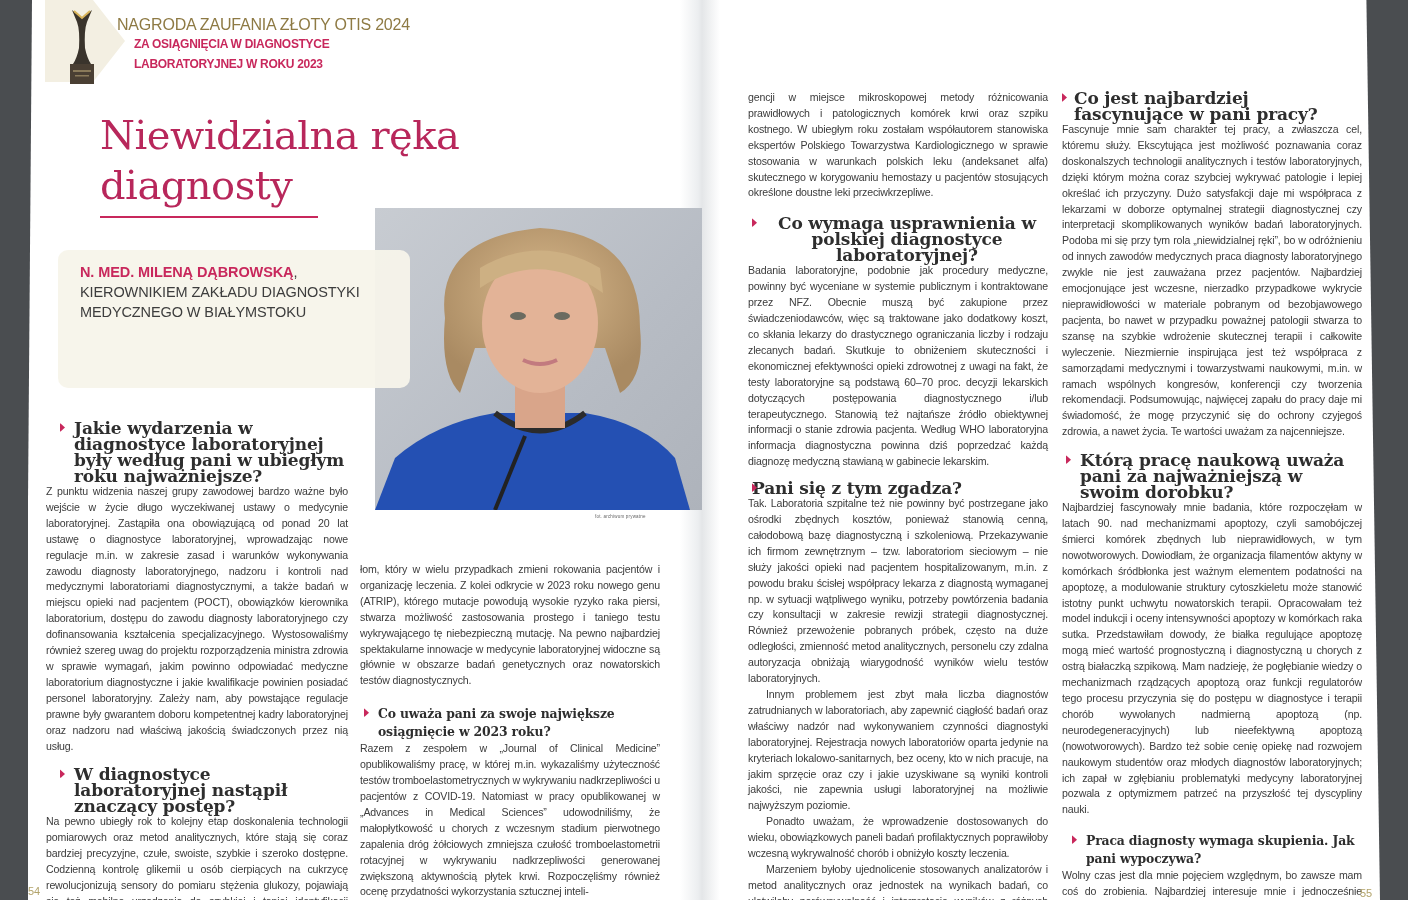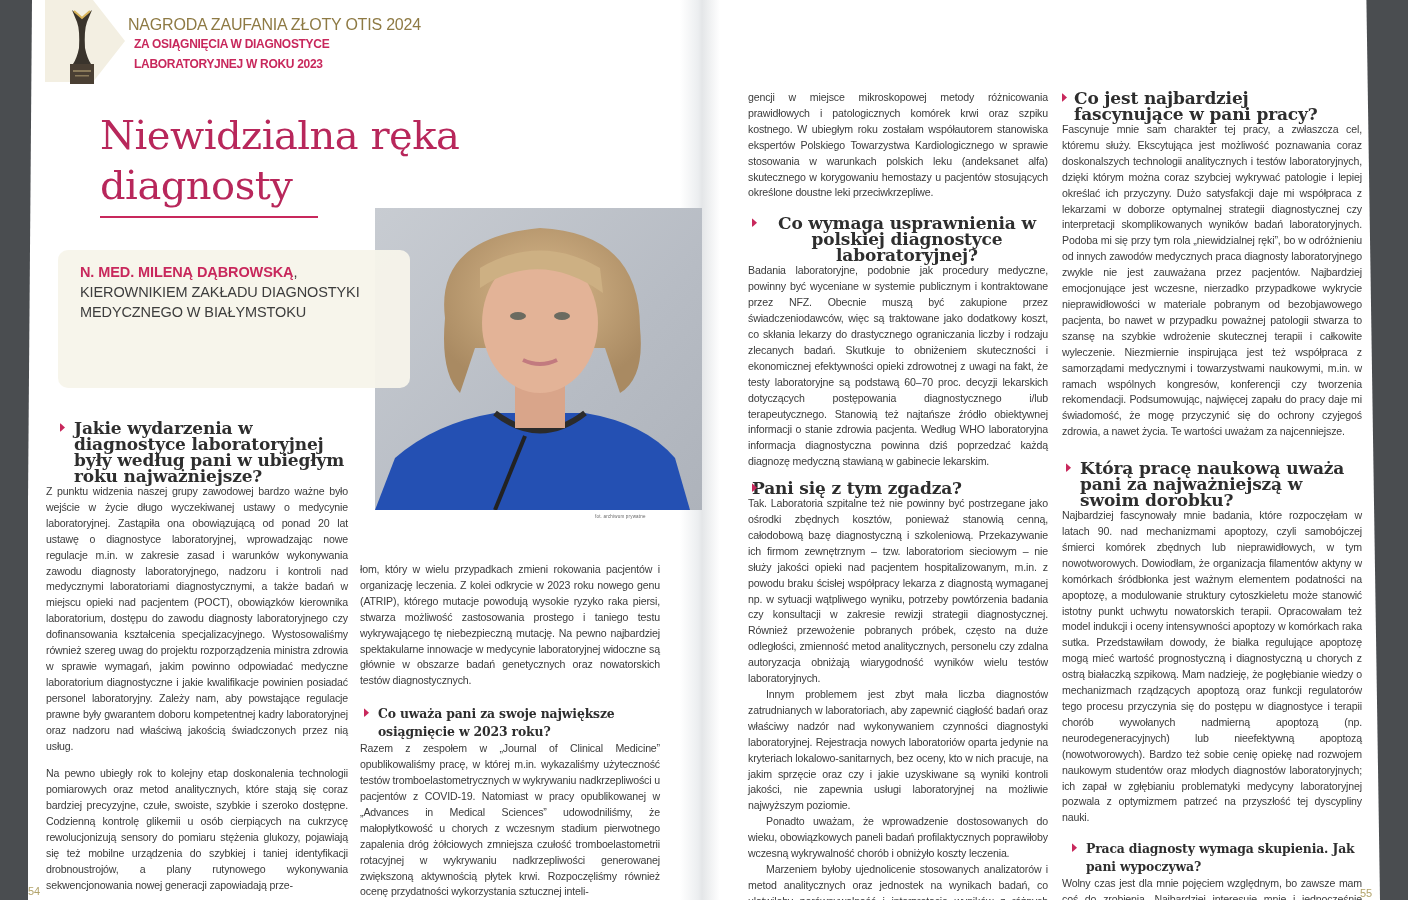--- a/index.html
+++ b/index.html
@@ -4,21 +4,21 @@
 <style>
   html,body{margin:0;padding:0;}
   body{width:1408px;height:900px;overflow:hidden;background:#4a4d50;position:relative;font-family:"Liberation Sans",sans-serif;}
   .bg-left{position:absolute;left:0;top:0;width:40px;height:900px;background:#4a4d50;}
   .page{position:absolute;top:0;height:900px;background:#ffffff;overflow:hidden;}
   .page-left{left:28px;width:680px;clip-path:polygon(4px 0,100% 0,100% 100%,0 100%,0 500px);}
   .page-right{left:700px;width:680px;clip-path:polygon(0 0,98% 0,100% 100%,0 100%);}
   .spine{position:absolute;left:680px;top:0;width:40px;height:900px;background:linear-gradient(90deg,#ffffff 0%,#eceef0 45%,#e4e6e8 55%,#ffffff 100%);}
   .badge-bg2{position:absolute;left:45px;top:0;width:80px;height:82px;background:#f3efe2;clip-path:polygon(0 0,60% 0,100% 50%,60% 100%,0 100%);}
   .trophy{position:absolute;left:67px;top:8px;width:30px;height:78px;}
-  .award-l1{position:absolute;left:128px;top:16px;color:#8e7a44;font-size:16px;letter-spacing:-0.2px;}
+  .award-l1{position:absolute;left:117px;top:16px;color:#8e7a44;font-size:16px;letter-spacing:-0.2px;}
   .award-l2,.award-l3{position:absolute;left:134px;color:#c8285c;font-size:12px;font-weight:bold;letter-spacing:-0.3px;}
   .award-l2{top:37px;} .award-l3{top:57px;}
   .title{position:absolute;left:100px;top:110px;color:#b8275b;font-family:"DejaVu Serif",serif;font-size:40px;line-height:50px;letter-spacing:-0.5px;}
   .title-rule{position:absolute;left:100px;top:216px;width:218px;height:2px;background:#c8285c;}
   .intro-box{position:absolute;left:58px;top:250px;width:352px;height:138px;background:#f7f4ea;border-radius:10px;opacity:.95;}
   .intro{position:absolute;left:80px;top:262px;width:330px;font-size:14.5px;line-height:20px;color:#3d3d3d;letter-spacing:-0.1px;}
   .intro .hl{color:#c8285c;font-weight:bold;}
   .photo{position:absolute;left:375px;top:208px;width:327px;height:302px;background:linear-gradient(135deg,#c8ccd2 0%,#b7bcc4 60%,#aeb3bb 100%);overflow:hidden;}
   .photo-credit{position:absolute;left:595px;top:514px;font-size:4.5px;color:#666;letter-spacing:0.2px;}
   .col{position:absolute;font-size:10.6px;line-height:15.9px;color:#3b3b3b;text-align:justify;letter-spacing:-0.15px;}
@@ -86,20 +86,21 @@
 <div class="intro">
   <div><span class="hl">N. MED. MILENĄ DĄBROWSKĄ</span><span>,</span></div>
   <div>KIEROWNIKIEM ZAKŁADU DIAGNOSTYKI</div>
   <div>MEDYCZNEGO W BIAŁYMSTOKU</div>
 </div>
 
 <div class="col" style="left:46px;top:420px;width:302px;">
   <p class="q" style="padding-left:14px;margin-left:14px;">Jakie wydarzenia w diagnostyce laboratoryjnej były według pani w ubiegłym roku najważniejsze?</p>
   <p class="p">Z punktu widzenia naszej grupy zawodowej bardzo ważne było wejście w życie długo wyczekiwanej ustawy o medycynie laboratoryjnej. Zastąpiła ona obowiązującą od ponad 20 lat ustawę o diagnostyce laboratoryjnej, wprowadzając nowe regulacje m.in. w zakresie zasad i warunków wykonywania zawodu diagnosty laboratoryjnego, nadzoru i kontroli nad medycznymi laboratoriami diagnostycznymi, a także badań w miejscu opieki nad pacjentem (POCT), obowiązków kierownika laboratorium, dostępu do zawodu diagnosty laboratoryjnego czy dofinansowania kształcenia specjalizacyjnego. Wystosowaliśmy również szereg uwag do projektu rozporządzenia ministra zdrowia w sprawie wymagań, jakim powinno odpowiadać medyczne laboratorium diagnostyczne i jakie kwalifikacje powinien posiadać personel laboratoryjny. Zależy nam, aby powstające regulacje prawne były gwarantem doboru kompetentnej kadry laboratoryjnej oraz nadzoru nad właściwą jakością świadczonych przez nią usług.</p>
   <div class="gap"></div>
+  <p class="q" style="padding-left:14px;margin-left:14px;">W diagnostyce laboratoryjnej nastąpił znaczący postęp?</p>
   <p class="p">Na pewno ubiegły rok to kolejny etap doskonalenia technologii pomiarowych oraz metod analitycznych, które stają się coraz bardziej precyzyjne, czułe, swoiste, szybkie i szeroko dostępne. Codzienną kontrolę glikemii u osób cierpiących na cukrzycę rewolucjonizują sensory do pomiaru stężenia glukozy, pojawiają się też mobilne urządzenia do szybkiej i taniej identyfikacji drobnoustrojów, a plany rutynowego wykonywania sekwencjonowania nowej generacji zapowiadają prze-</p>
 </div>
 
 <div class="col" style="left:360px;top:562px;width:300px;">
   <p class="p">łom, który w wielu przypadkach zmieni rokowania pacjentów i organizację leczenia. Z kolei odkrycie w 2023 roku nowego genu (ATRIP), którego mutacje powodują wysokie ryzyko raka piersi, stwarza możliwość zastosowania prostego i taniego testu wykrywającego tę niebezpieczną mutację. Na pewno najbardziej spektakularne innowacje w medycynie laboratoryjnej widoczne są głównie w obszarze badań genetycznych oraz nowatorskich testów diagnostycznych.</p>
   <div class="gap" style="height:16px"></div>
   <p class="q big" style="padding-left:14px;margin-left:4px;">Co uważa pani za swoje największe osiągnięcie w 2023 roku?</p>
   <p class="p">Razem z zespołem w „Journal of Clinical Medicine” opublikowaliśmy pracę, w której m.in. wykazaliśmy użyteczność testów tromboelastometrycznych w wykrywaniu nadkrzepliwości u pacjentów z COVID-19. Natomiast w pracy opublikowanej w „Advances in Medical Sciences” udowodniliśmy, że małopłytkowość u chorych z wczesnym stadium pierwotnego zapalenia dróg żółciowych zmniejsza czułość tromboelastometrii rotacyjnej w wykrywaniu nadkrzepliwości generowanej zwiększoną aktywnością płytek krwi. Rozpoczęliśmy również ocenę przydatności wykorzystania sztucznej inteli-</p>
 </div>
 
@@ -113,21 +114,21 @@
   <p class="p">Tak. Laboratoria szpitalne też nie powinny być postrzegane jako ośrodki zbędnych kosztów, ponieważ stanowią cenną, całodobową bazę diagnostyczną i szkoleniową. Przekazywanie ich firmom zewnętrznym – tzw. laboratoriom sieciowym – nie służy jakości opieki nad pacjentem hospitalizowanym, m.in. z powodu braku ścisłej współpracy lekarza z diagnostą wymaganej np. w sytuacji wątpliwego wyniku, potrzeby powtórzenia badania czy konsultacji w zakresie rewizji strategii diagnostycznej. Również przewożenie pobranych próbek, często na duże odległości, zmienność metod analitycznych, personelu czy zdalna autoryzacja obniżają wiarygodność wyników wielu testów laboratoryjnych.</p>
   <p class="p indent">Innym problemem jest zbyt mała liczba diagnostów zatrudnianych w laboratoriach, aby zapewnić ciągłość badań oraz właściwy nadzór nad wykonywaniem czynności diagnostyki laboratoryjnej. Rejestracja nowych laboratoriów oparta jedynie na kryteriach lokalowo-sanitarnych, bez oceny, kto w nich pracuje, na jakim sprzęcie oraz czy i jakie uzyskiwane są wyniki kontroli jakości, nie zapewnia usługi laboratoryjnej na możliwie najwyższym poziomie.</p>
   <p class="p indent">Ponadto uważam, że wprowadzenie dostosowanych do wieku, obowiązkowych paneli badań profilaktycznych poprawiłoby wczesną wykrywalność chorób i obniżyło koszty leczenia.</p>
   <p class="p indent">Marzeniem byłoby ujednolicenie stosowanych analizatorów i metod analitycznych oraz jednostek na wynikach badań, co ułatwiłoby porównywalność i interpretację wyników z różnych laboratoriów. Z pewnością jest wiele do zrobienia, nad czym wytrwale pracuje całe środowisko zawodowe, mając na uwadze lepszą jakość pracy i bezpieczeństwo pacjentów.</p>
 </div>
 
 <div class="col" style="left:1062px;top:90px;width:300px;">
   <p class="q" style="padding-left:12px;">Co jest najbardziej fascynujące w pani pracy?</p>
   <p class="p">Fascynuje mnie sam charakter tej pracy, a zwłaszcza cel, któremu służy. Ekscytująca jest możliwość poznawania coraz doskonalszych technologii analitycznych i testów laboratoryjnych, dzięki którym można coraz szybciej wykrywać patologie i lepiej określać ich przyczyny. Dużo satysfakcji daje mi współpraca z lekarzami w doborze optymalnej strategii diagnostycznej czy interpretacji skomplikowanych wyników badań laboratoryjnych. Podoba mi się przy tym rola „niewidzialnej ręki”, bo w odróżnieniu od innych zawodów medycznych praca diagnosty laboratoryjnego zwykle nie jest zauważana przez pacjentów. Najbardziej emocjonujące jest wczesne, nierzadko przypadkowe wykrycie nieprawidłowości w materiale pobranym od bezobjawowego pacjenta, bo nawet w przypadku poważnej patologii stwarza to szansę na szybkie wdrożenie skutecznej terapii i całkowite wyleczenie. Niezmiernie inspirująca jest też współpraca z samorządami medycznymi i towarzystwami naukowymi, m.in. w ramach wspólnych kongresów, konferencji czy tworzenia rekomendacji. Podsumowując, najwięcej zapału do pracy daje mi świadomość, że mogę przyczynić się do ochrony czyjegoś zdrowia, a nawet życia. Te wartości uważam za najcenniejsze.</p>
   <div class="gap" style="height:12px"></div>
-  <p class="q" style="padding-left:14px;margin-left:4px;margin-top:8px;">Którą pracę naukową uważa pani za najważniejszą w swoim dorobku?</p>
+  <p class="q" style="padding-left:14px;margin-left:4px;">Którą pracę naukową uważa pani za najważniejszą w swoim dorobku?</p>
   <p class="p">Najbardziej fascynowały mnie badania, które rozpoczęłam w latach 90. nad mechanizmami apoptozy, czyli samobójczej śmierci komórek zbędnych lub nieprawidłowych, w tym nowotworowych. Dowiodłam, że organizacja filamentów aktyny w komórkach śródbłonka jest ważnym elementem podatności na apoptozę, a modulowanie struktury cytoszkieletu może stanowić istotny punkt uchwytu nowatorskich terapii. Opracowałam też model indukcji i oceny intensywności apoptozy w komórkach raka sutka. Przedstawiłam dowody, że białka regulujące apoptozę mogą mieć wartość prognostyczną i diagnostyczną u chorych z ostrą białaczką szpikową. Mam nadzieję, że pogłębianie wiedzy o mechanizmach rządzących apoptozą oraz funkcji regulatorów tego procesu przyczynia się do postępu w diagnostyce i terapii chorób wywołanych nadmierną apoptozą (np. neurodegeneracyjnych) lub nieefektywną apoptozą (nowotworowych). Bardzo też sobie cenię opiekę nad rozwojem naukowym studentów oraz młodych diagnostów laboratoryjnych; ich zapał w zgłębianiu problematyki medycyny laboratoryjnej pozwala z optymizmem patrzeć na przyszłość tej dyscypliny nauki.</p>
   <div class="gap" style="height:14px"></div>
   <p class="q big" style="padding-left:14px;margin-left:10px;">Praca diagnosty wymaga skupienia. Jak pani wypoczywa?</p>
   <p class="p"><span>Wolny czas jest dla mnie pojęciem względnym, bo zawsze mam coś do zrobienia. Najbardziej interesuje mnie i jednocześnie relaksuje fotografowanie przyrody oraz ludzi obserwowanych w czasie podróży. Udało mi się już skompletować kilkadziesiąt albumów, wciąż mam jednak nadzieję, że to najciekawsze zdjęcie jeszcze jest przede mną.</span></p>
 </div>
 
 <div class="pnum" style="left:28px;top:885px;">54</div>
 <div class="pnum" style="left:1360px;top:887px;">55</div>
 
 </body></html>

